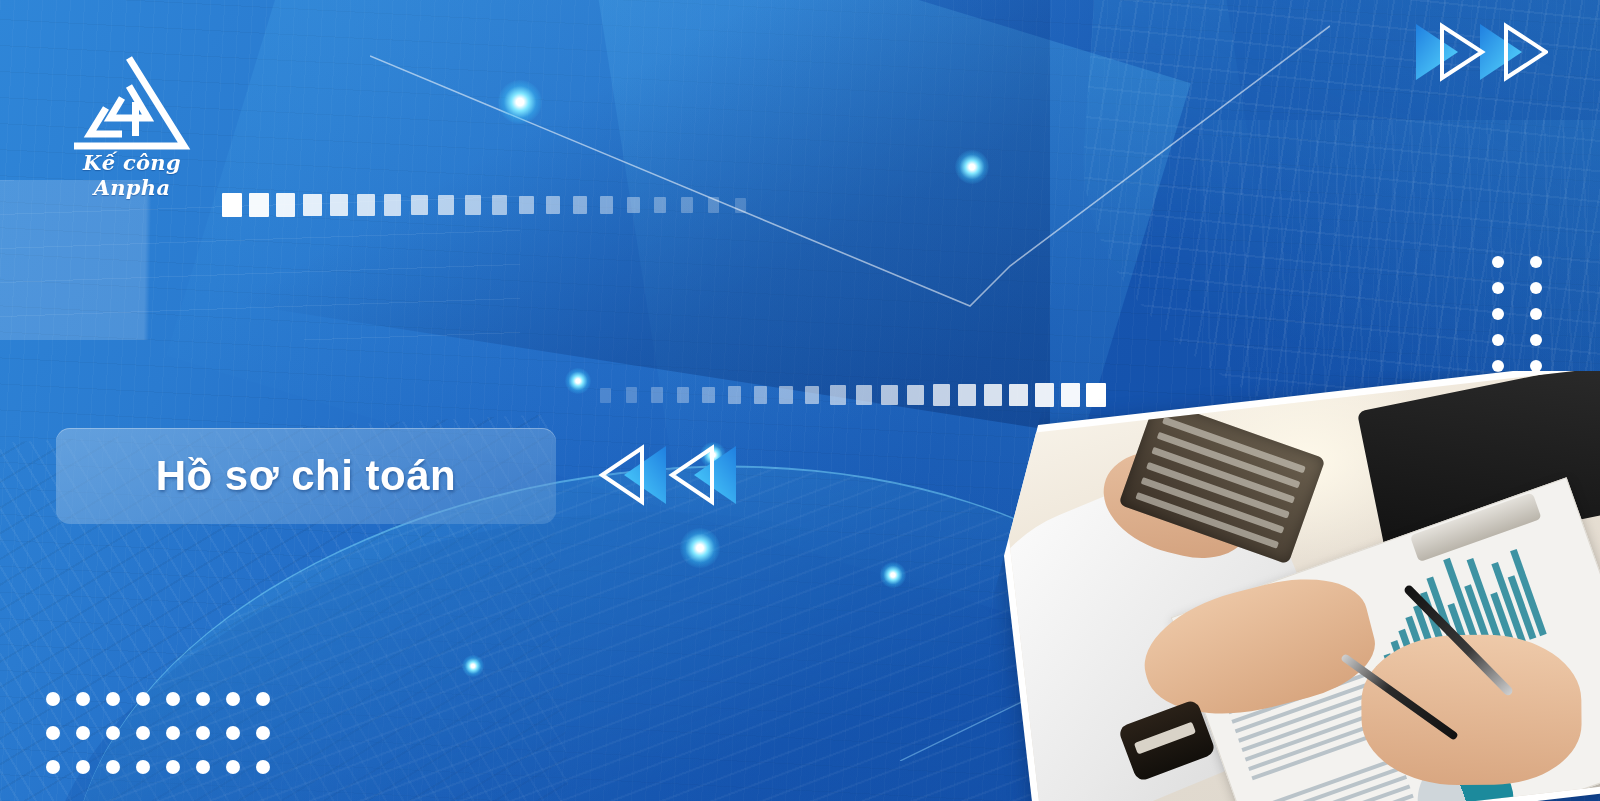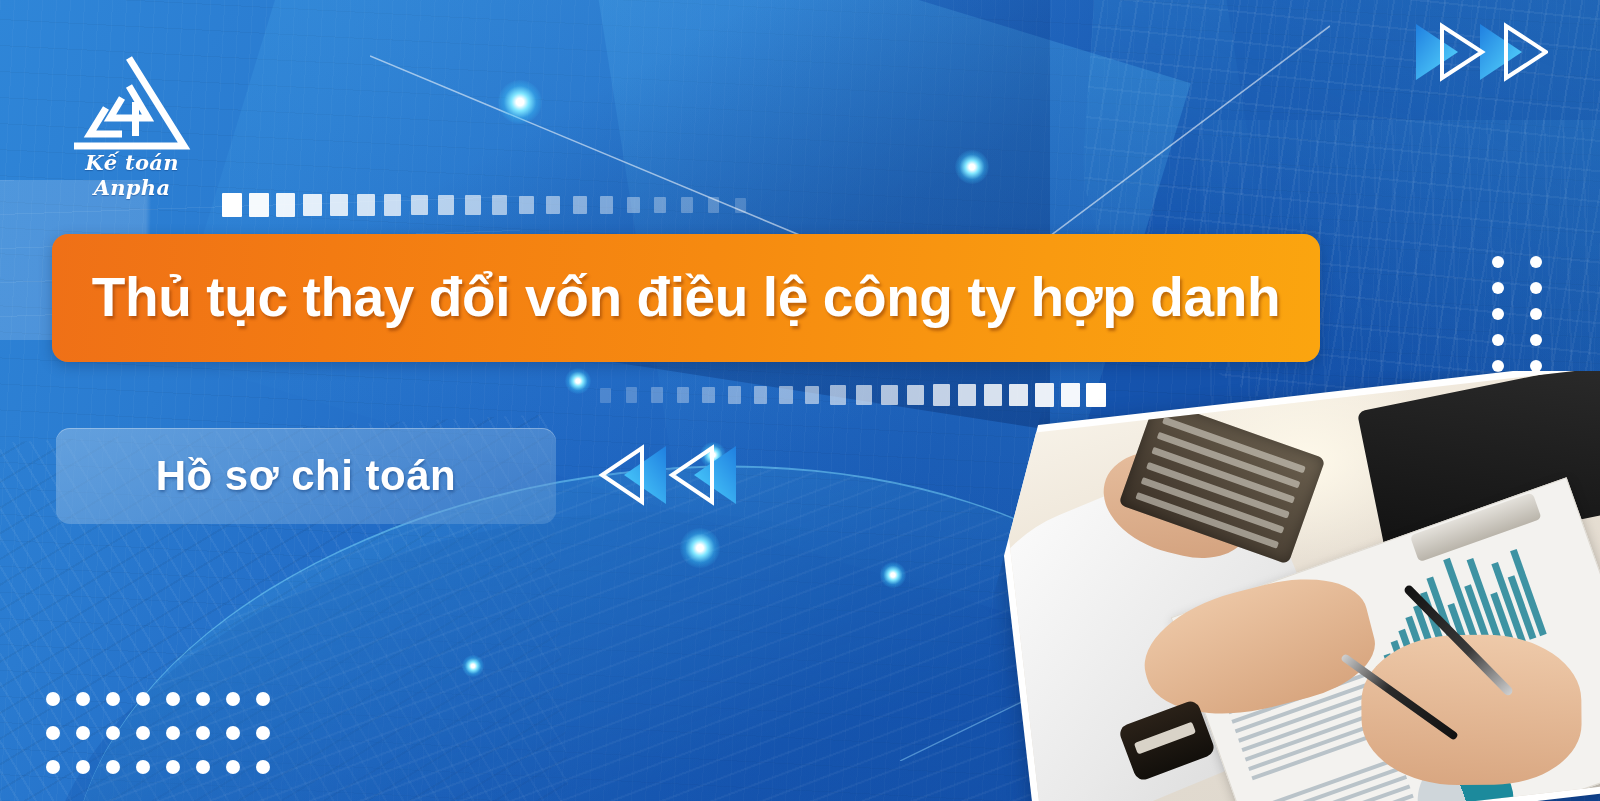--- a/index.html
+++ b/index.html
@@ -285,21 +285,21 @@
         <path d="M85 16 L140 104 L30 104"></path>
       </g>
       <g fill="none" stroke="#ffffff" stroke-width="7">
         <path d="M85 44 L104 76 L66 76 L78 56"></path>
       </g>
       <g fill="none" stroke="#ffffff" stroke-width="7">
         <path d="M62 66 L46 92 L78 92"></path>
       </g>
       <rect x="88" y="60" width="7" height="34" fill="#ffffff"></rect>
     </svg>
-    <div class="logo-word">Kế toán Anpha</div>
+    <div class="logo-word">Kế công Anpha</div>
   </div>
 
   <div class="sq-strip" style="left:222px;top:192px;width:540px;height:26px;">
       <span class="sq" style="width: 20px; height: 24px; opacity: 1; margin-right: 7px;"></span>
       <span class="sq" style="width: 19.5263px; height: 23.5263px; opacity: 0.958; margin-right: 7.47368px;"></span>
       <span class="sq" style="width: 19.0526px; height: 23.0526px; opacity: 0.916; margin-right: 7.94737px;"></span>
       <span class="sq" style="width: 18.5789px; height: 22.5789px; opacity: 0.874; margin-right: 8.42105px;"></span>
       <span class="sq" style="width: 18.1053px; height: 22.1053px; opacity: 0.832; margin-right: 8.89474px;"></span>
       <span class="sq" style="width: 17.6316px; height: 21.6316px; opacity: 0.789; margin-right: 9.36842px;"></span>
       <span class="sq" style="width: 17.1579px; height: 21.1579px; opacity: 0.747; margin-right: 9.84211px;"></span>
@@ -311,23 +311,20 @@
       <span class="sq" style="width: 14.3158px; height: 18.3158px; opacity: 0.495; margin-right: 12.6842px;"></span>
       <span class="sq" style="width: 13.8421px; height: 17.8421px; opacity: 0.453; margin-right: 13.1579px;"></span>
       <span class="sq" style="width: 13.3684px; height: 17.3684px; opacity: 0.411; margin-right: 13.6316px;"></span>
       <span class="sq" style="width: 12.8947px; height: 16.8947px; opacity: 0.368; margin-right: 14.1053px;"></span>
       <span class="sq" style="width: 12.4211px; height: 16.4211px; opacity: 0.326; margin-right: 14.5789px;"></span>
       <span class="sq" style="width: 11.9474px; height: 15.9474px; opacity: 0.284; margin-right: 15.0526px;"></span>
       <span class="sq" style="width: 11.4737px; height: 15.4737px; opacity: 0.242; margin-right: 15.5263px;"></span>
       <span class="sq" style="width: 11px; height: 15px; opacity: 0.2; margin-right: 16px;"></span>
     </div>
 
-  <div class="title-banner">
-    <div class="title-text">Thủ tục thay đổi vốn điều lệ công ty hợp danh</div>
-  </div>
 
   <div class="sq-strip" style="left:600px;top:382px;width:512px;height:26px;">
       <span class="sq" style="width: 11px; height: 15px; opacity: 0.2; margin-right: 14.6px;"></span>
       <span class="sq" style="width: 11.4737px; height: 15.4737px; opacity: 0.242; margin-right: 14.1263px;"></span>
       <span class="sq" style="width: 11.9474px; height: 15.9474px; opacity: 0.284; margin-right: 13.6526px;"></span>
       <span class="sq" style="width: 12.4211px; height: 16.4211px; opacity: 0.326; margin-right: 13.1789px;"></span>
       <span class="sq" style="width: 12.8947px; height: 16.8947px; opacity: 0.368; margin-right: 12.7053px;"></span>
       <span class="sq" style="width: 13.3684px; height: 17.3684px; opacity: 0.411; margin-right: 12.2316px;"></span>
       <span class="sq" style="width: 13.8421px; height: 17.8421px; opacity: 0.453; margin-right: 11.7579px;"></span>
       <span class="sq" style="width: 14.3158px; height: 18.3158px; opacity: 0.495; margin-right: 11.2842px;"></span>

